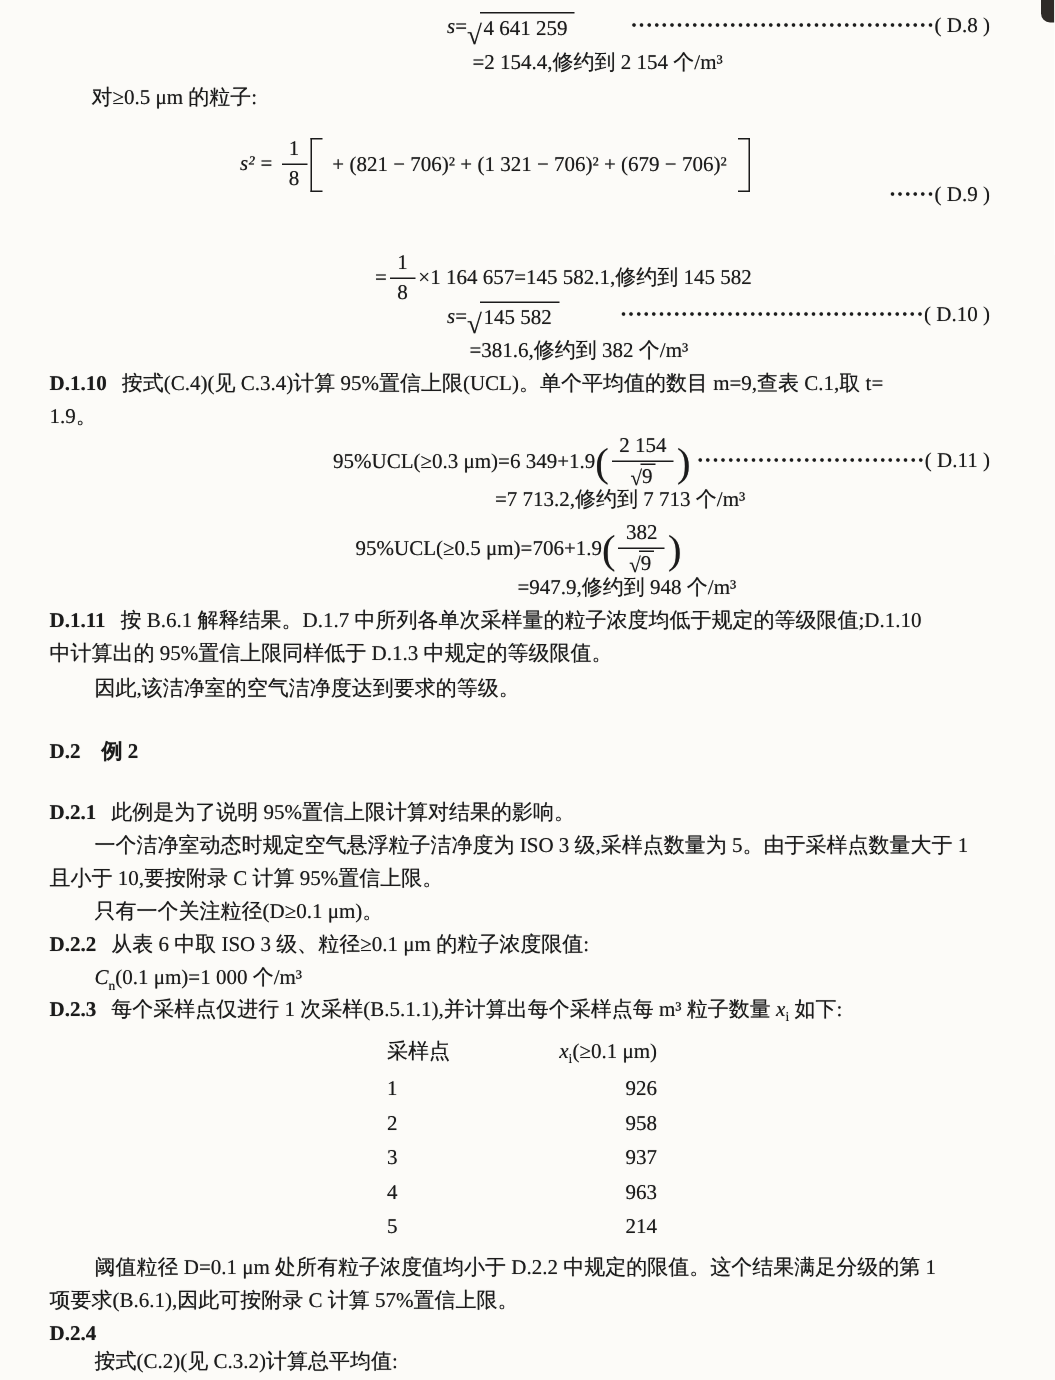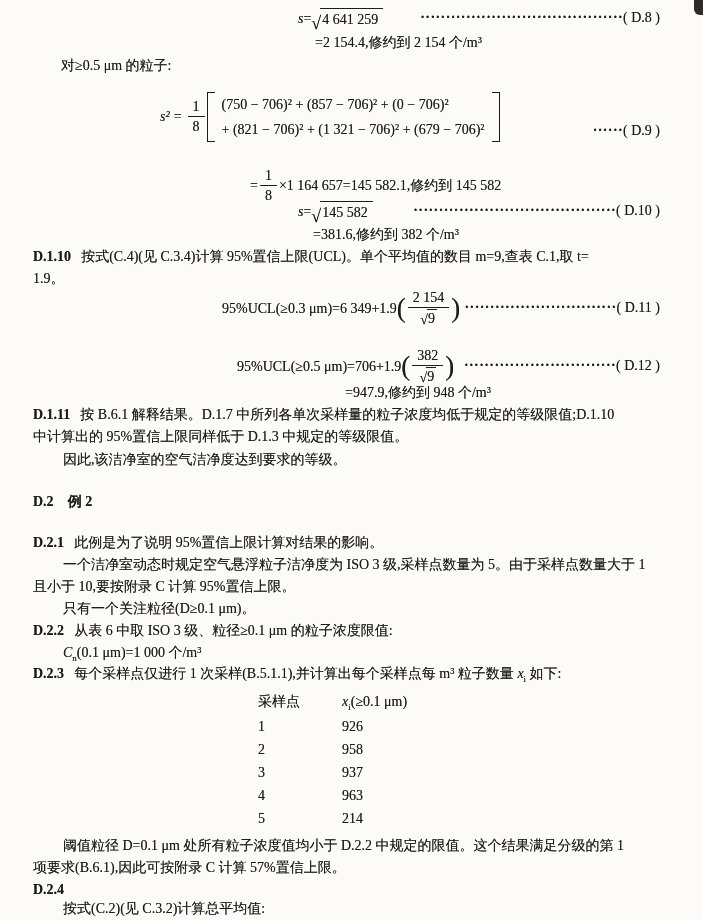--- a/index.html
+++ b/index.html
@@ -28,21 +28,21 @@
   .eqlabel { position:absolute; right:43px; white-space:nowrap; }
   .matrix { display:flex; align-items:center; }
   .mrows { display:flex; flex-direction:column; padding:0 7px; }
   .mrow { line-height:25px; white-space:nowrap; }
   .brL { width:8px; align-self:stretch; border:1.7px solid #1b1b1b; border-right:none; }
   .brR { width:8px; align-self:stretch; border:1.7px solid #1b1b1b; border-left:none; }
   .bigp { font-size:27px; font-weight:400; line-height:1; transform:translateY(-1px); }
   
   .trow { display:flex; }
   .tc1 { width:84px; }
-  .tc2 { width:96px; text-align:left; }
+  .tc2 { width:96px; text-align:right; }
   .corner-mark { position:absolute; right:0; top:0; width:9px; height:15px; background:#2e2b28; border-bottom-left-radius:6px; }
 </style>
 </head>
 <body>
 
 <div class="page">
   <div class="corner-mark"></div>
 
   <div class="line eqflex" style="left:298px; top:8px;">
     <span class="var">s</span>
@@ -61,21 +61,20 @@
 
   <div class="line matrix" style="left:160px; top:92px;">
     <span class="var">s²</span>
     <span style="margin:0 4px;">=</span>
     <span class="frac">
         <span class="num">1</span>
         <span class="den">8</span>
       </span>
     <span class="brL"></span>
     <span class="mrows">
-      <span class="mrow">(750 − 706)² + (857 − 706)² + (0 − 706)²</span>
       <span class="mrow">+ (821 − 706)² + (1 321 − 706)² + (679 − 706)²</span>
     </span>
     <span class="brR"></span>
   </div>
   <div class="line eqlabel" style="top:121px;">
     <span class="dots">······</span><span>( D.9 )</span>
   </div>
   <div class="line eqflex" style="left:250px; top:168px;">
     <span>=</span>
     <span class="frac">
@@ -111,35 +110,33 @@
         <span class="den"><span class="sqrt">
             <span class="rad" style="font-size:14px;">√</span>
             <span class="radbody sm">9</span>
           </span></span>
       </span>
       <span class="bigp">)</span>
   </div>
   <div class="line eqlabel" style="top:298px;">
     <span class="dots">······························</span><span>( D.11 )</span>
   </div>
+  <div class="line" style="left:330px; top:324px;">=7 713.2,修约到 7 713 个/m³</div>
 
   <div class="line eqflex" style="left:237px; top:348px;">
     <span>95%UCL(≥0.5 μm)=706+1.9</span>
       <span class="bigp">(</span>
       <span class="frac">
         <span class="num">382</span>
         <span class="den"><span class="sqrt">
             <span class="rad" style="font-size:14px;">√</span>
             <span class="radbody sm">9</span>
           </span></span>
       </span>
       <span class="bigp">)</span>
-  </div>
-  <div class="line eqlabel" style="top:356px;">
-    <span class="dots">······························</span><span>( D.12 )</span>
   </div>
   <div class="line" style="left:345px; top:383px;">=947.9,修约到 948 个/m³</div>
 
   <div class="line" style="left:33px; top:405px;">
     <span class="secnum">D.1.11</span><span>按 B.6.1 解释结果。D.1.7 中所列各单次采样量的粒子浓度均低于规定的等级限值;D.1.10</span>
   </div>
   <div class="line" style="left:33px; top:427px;">中计算出的 95%置信上限同样低于 D.1.3 中规定的等级限值。</div>
   <div class="line" style="left:63px; top:450px;">因此,该洁净室的空气洁净度达到要求的等级。</div>
 
   <div class="line" style="left:33px; top:492px;">

